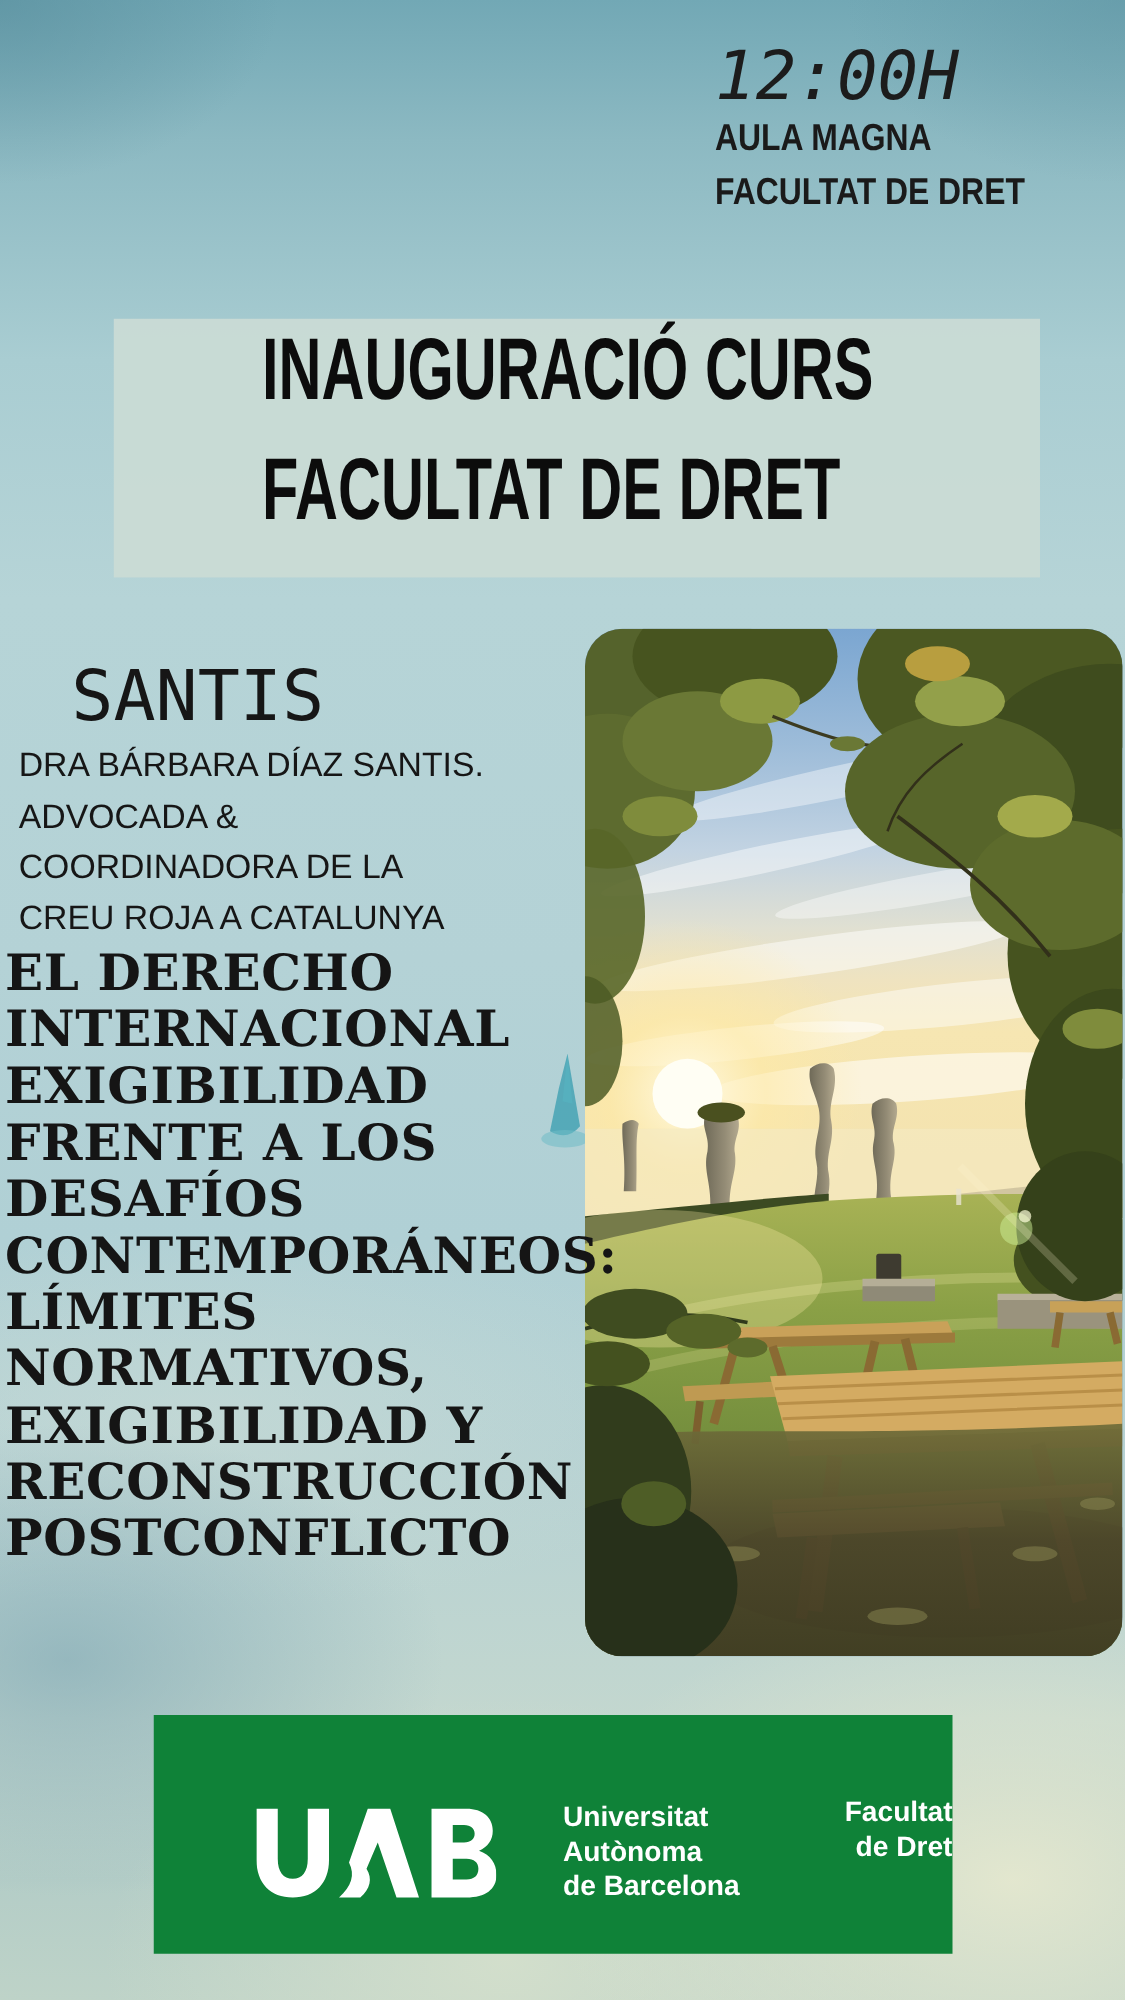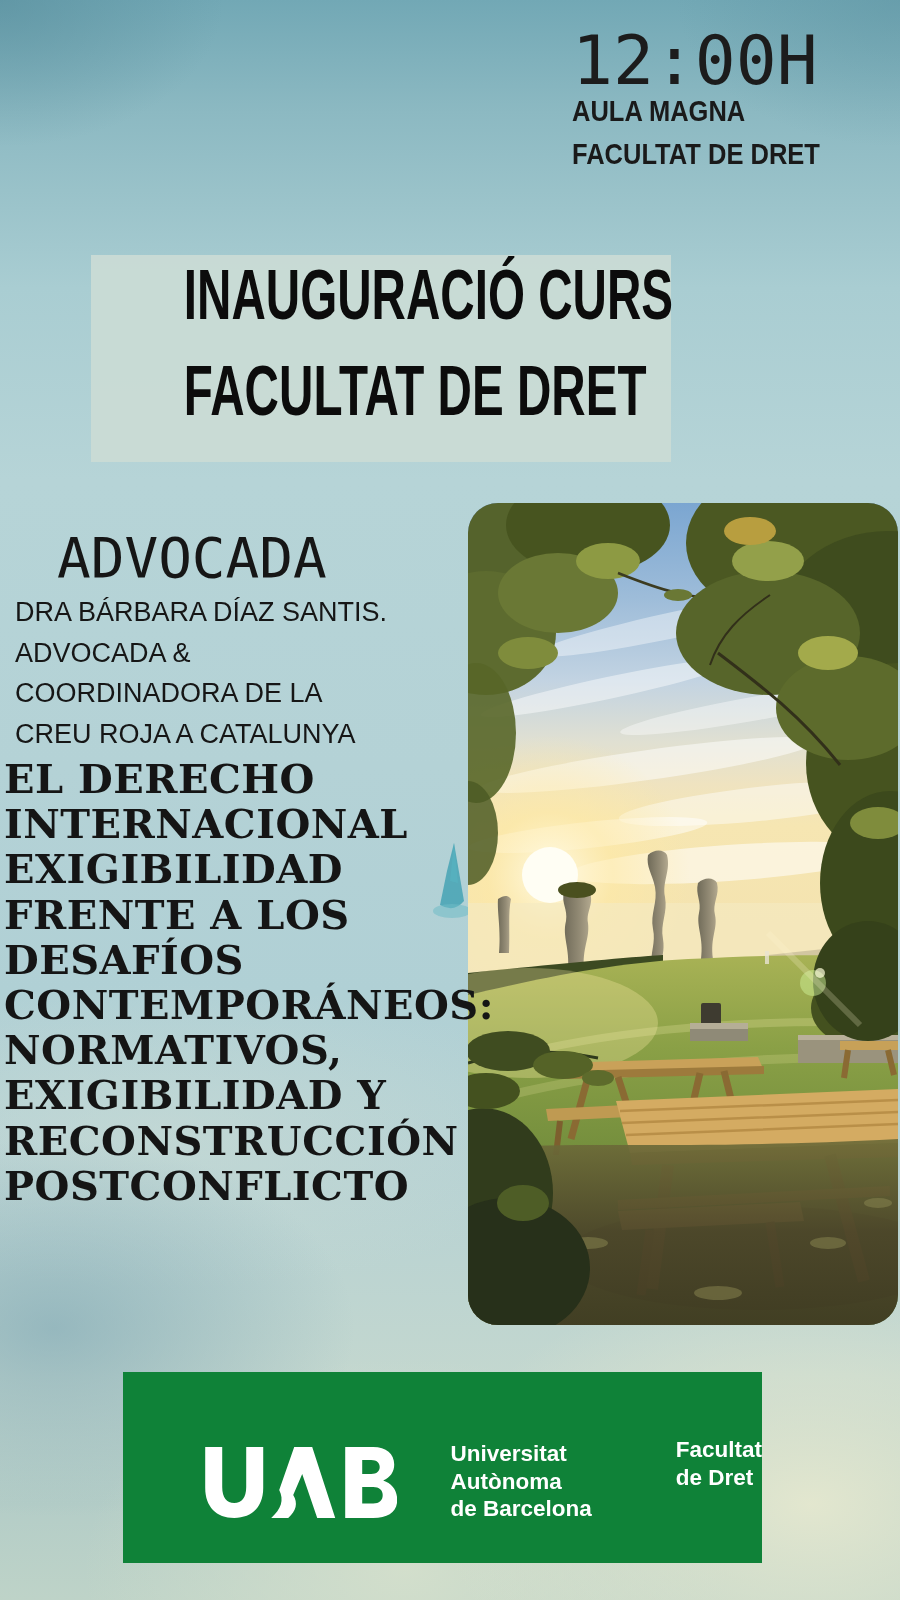--- a/index.html
+++ b/index.html
@@ -18,28 +18,28 @@
   }
   .cond{display:inline-block;white-space:nowrap;transform-origin:left top;}
 
   
   .date-block{position:absolute;left:38px;top:38px;font-weight:bold;font-size:52px;color:#0e0e0e;z-index:4;}
   .date-line{line-height:56px;letter-spacing:.5px;transform:scaleX(.82);}
   .date-line + .date-line{margin-top:27px;}
 
   
   .time-block{position:absolute;left:572px;top:33px;z-index:4;}
-  .time-line{font-family:"DejaVu Sans Mono",monospace;font-size:68px;line-height:56px;color:#1c1c1c;letter-spacing:0;}
+  .time-line{font-family:"DejaVu Sans Mono",monospace;font-size:54px;line-height:56px;color:#1c1c1c;letter-spacing:0;font-style:italic;}
   .venue-line{font-weight:bold;font-size:30px;line-height:34px;color:#1a1a1a;transform:scaleX(.85);}
   .venue-line.first{margin-top:5px;}
   .venue-line.second{margin-top:9px;}
 
   
   .title-banner{
-    position:absolute;left:91px;top:255px;width:580px;height:207px;
+    position:absolute;left:91px;top:255px;width:741px;height:207px;
     background:rgba(202,220,213,.93);z-index:3;padding-top:3px;box-sizing:border-box;
   }
   .banner-line{font-weight:bold;font-size:70px;line-height:74px;color:#0c0c0c;white-space:nowrap;transform:scaleX(.68);transform-origin:50% 50%;}
   .banner-line + .banner-line{margin-top:22px;}
 
   
   .keynote-label{position:absolute;left:57px;top:528px;font-family:"DejaVu Sans Mono",monospace;font-size:56px;line-height:60px;color:#161616;z-index:5;}
   .speaker-block{position:absolute;left:15px;top:592px;font-family:Liberation Sans, sans-serif;font-size:27px;line-height:40.5px;color:#161616;z-index:5;white-space:nowrap;}
 
   
@@ -56,54 +56,55 @@
   .photo svg{display:block;}
 
   
   .uab-banner{
     position:absolute;left:123px;top:1372px;width:639px;height:191px;z-index:3;
     display:flex;align-items:center;box-sizing:border-box;padding-left:82px;
   }
   .uab-wordmark{display:block;transform:translateY(14px);}
   .org-block{margin-left:15px;transform:translateY(14px);}
   .org-line,.faculty-line{color:#ffffff;font-weight:bold;font-size:22.5px;line-height:27.5px;white-space:nowrap;}
-  .faculty-block{margin-left:46px;transform:translateY(-4px);}
+  .faculty-block{margin-left:46px;transform:translateY(-4px);text-align:right;}
 </style>
 </head>
 <body>
 
 <div class="poster">
 
 
   <div class="time-block">
     <div class="time-line">12:00H</div>
     <div class="venue-line first cond">AULA MAGNA</div>
     <div class="venue-line second cond">FACULTAT DE DRET</div>
   </div>
 
   <div class="title-banner">
     <div class="banner-line">INAUGURACIÓ CURS</div>
     <div class="banner-line">FACULTAT DE DRET</div>
   </div>
 
-  <div class="keynote-label">ADVOCADA</div>
+  <div class="keynote-label">SANTIS</div>
   <div class="speaker-block">
     <div>DRA BÁRBARA DÍAZ SANTIS.</div>
     <div>ADVOCADA &amp;</div>
     <div>COORDINADORA DE LA</div>
     <div>CREU ROJA A CATALUNYA</div>
   </div>
 
   <div class="talk-title">
     <div>EL DERECHO</div>
     <div>INTERNACIONAL</div>
     <div>EXIGIBILIDAD</div>
     <div>FRENTE A LOS</div>
     <div>DESAFÍOS</div>
     <div>CONTEMPORÁNEOS:</div>
+    <div>LÍMITES</div>
     <div>NORMATIVOS,</div>
     <div>EXIGIBILIDAD Y</div>
     <div>RECONSTRUCCIÓN</div>
     <div>POSTCONFLICTO</div>
   </div>
 
   <svg class="spire" width="46" height="80" viewBox="0 0 46 80">
     <path d="M24,0 L34,58 Q24,70 10,62 L17,28 Z" fill="#3fa0b2" opacity="0.8"></path>
     <ellipse cx="22" cy="68" rx="19" ry="7" fill="#6fbcc6" opacity="0.55"></ellipse>
     <path d="M24,0 L28,40 L20,38 Z" fill="#57b2c0" opacity="0.7"></path>

